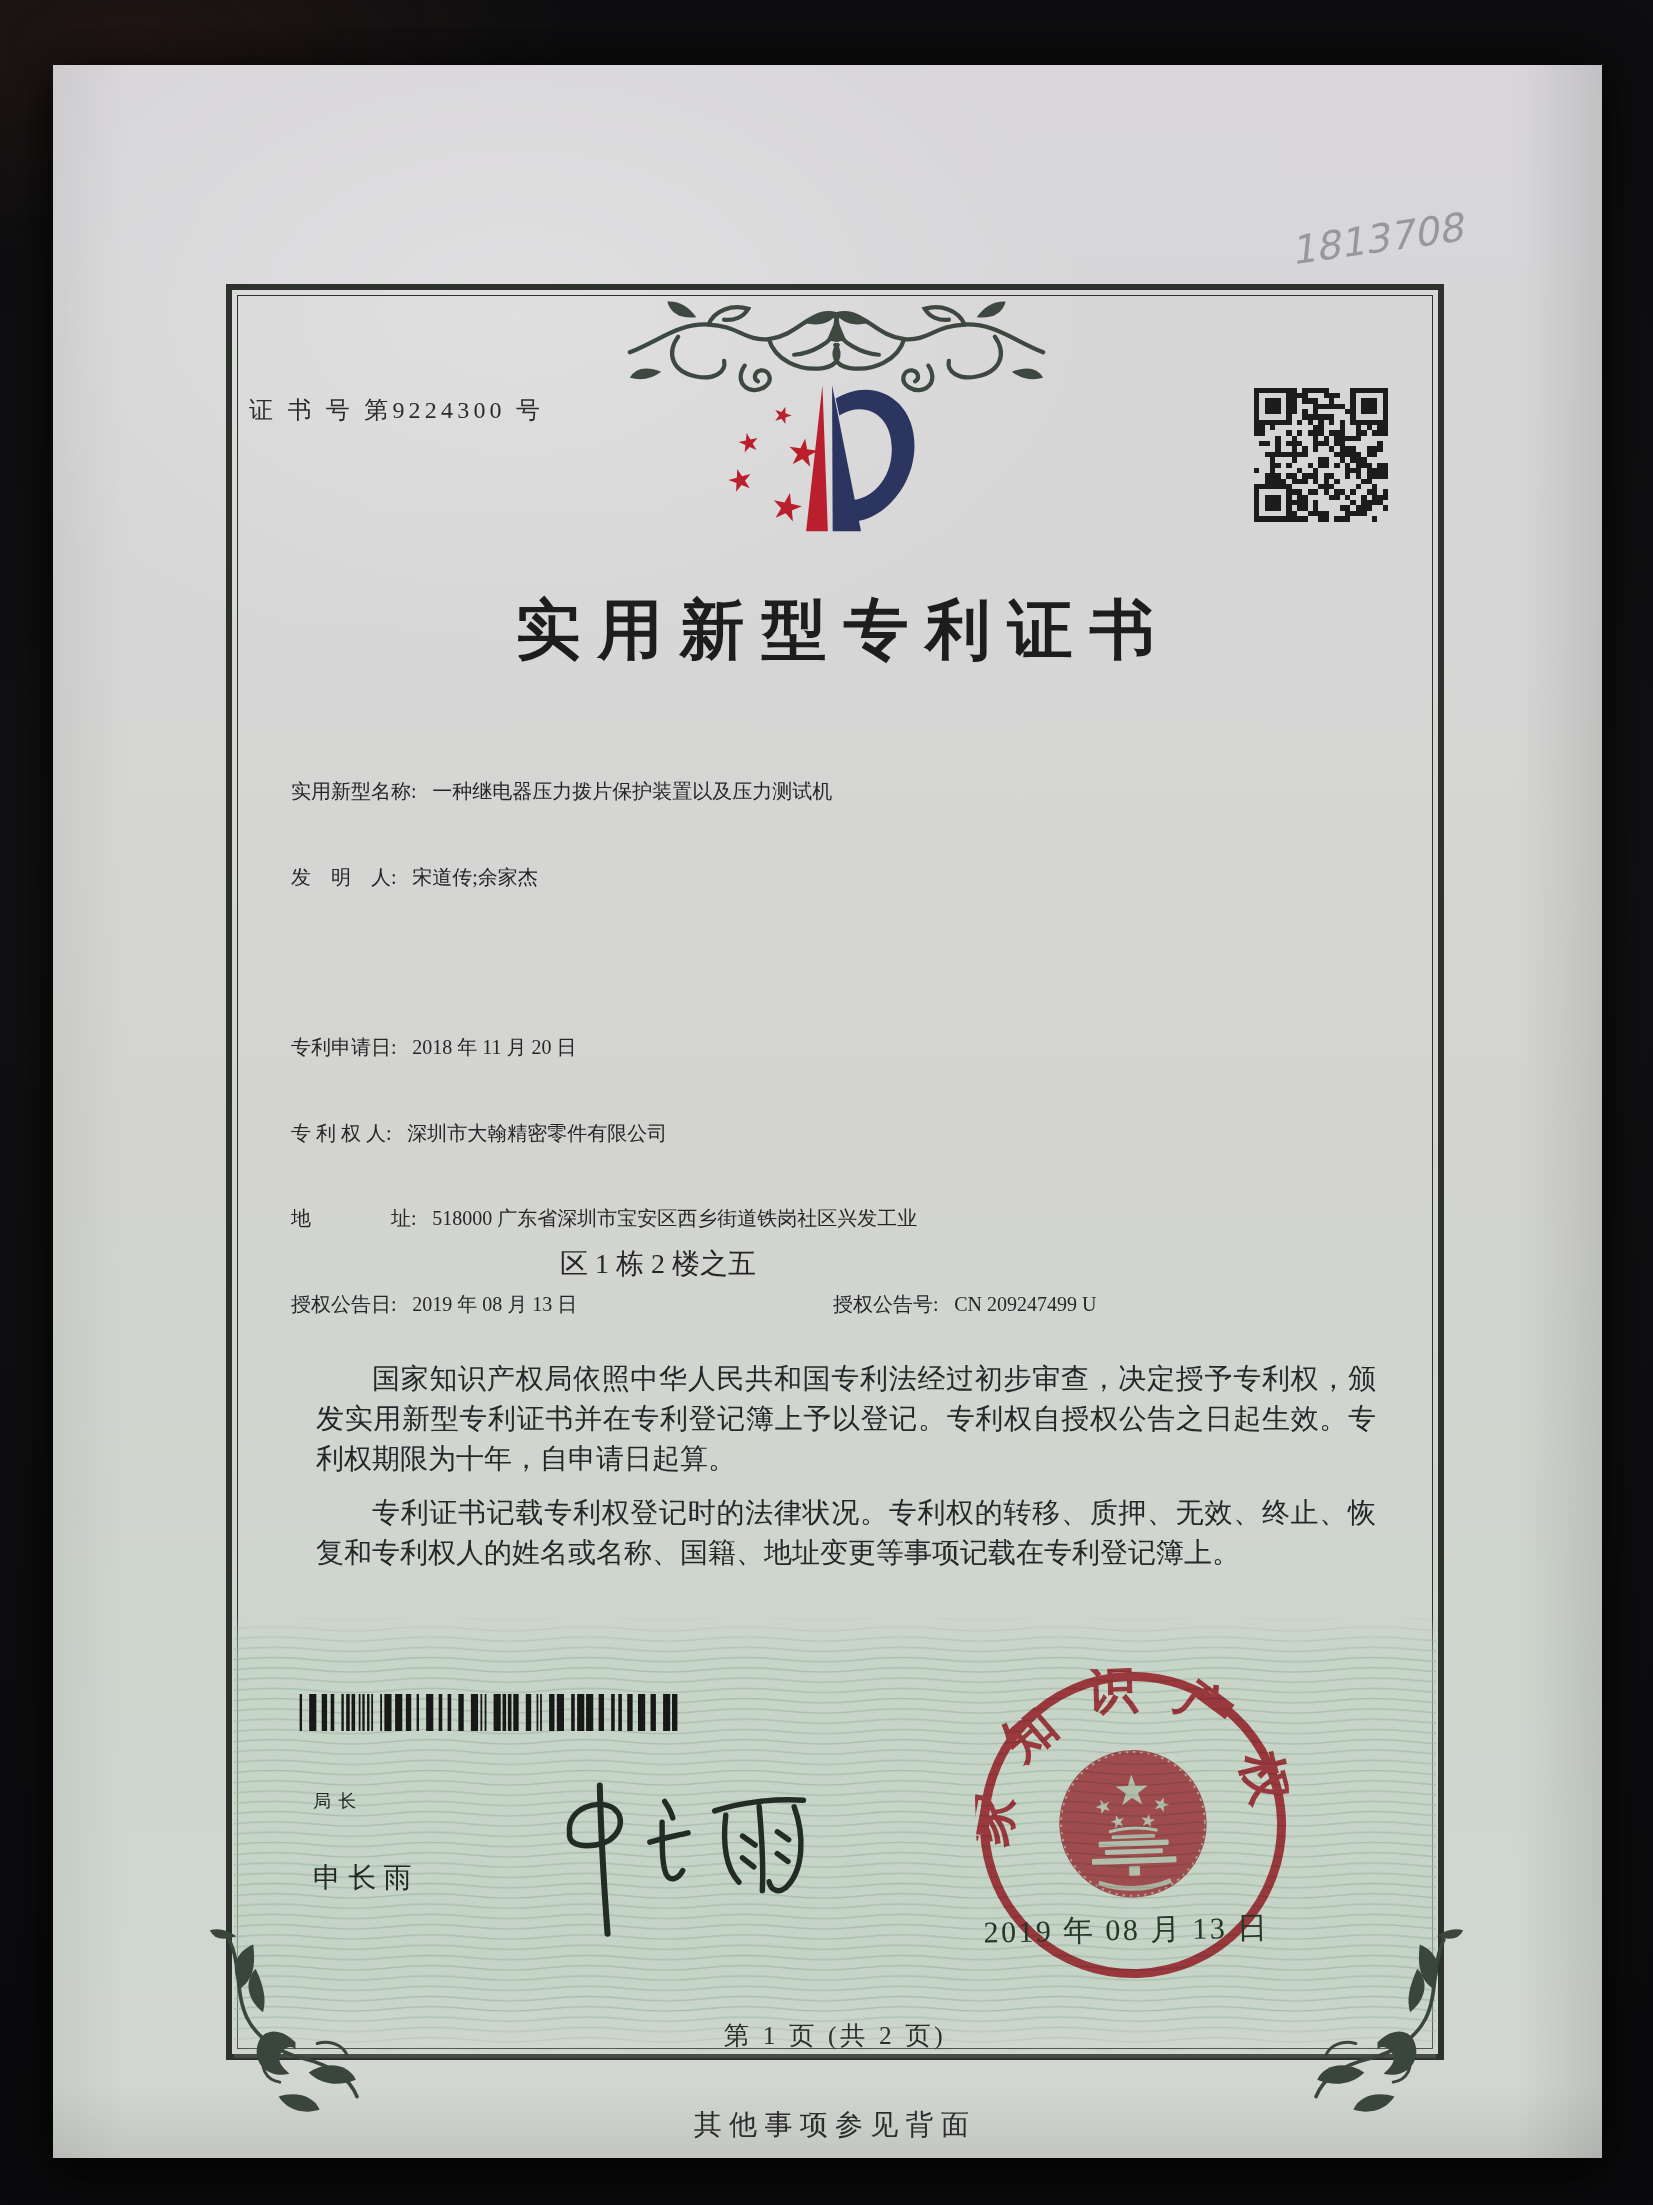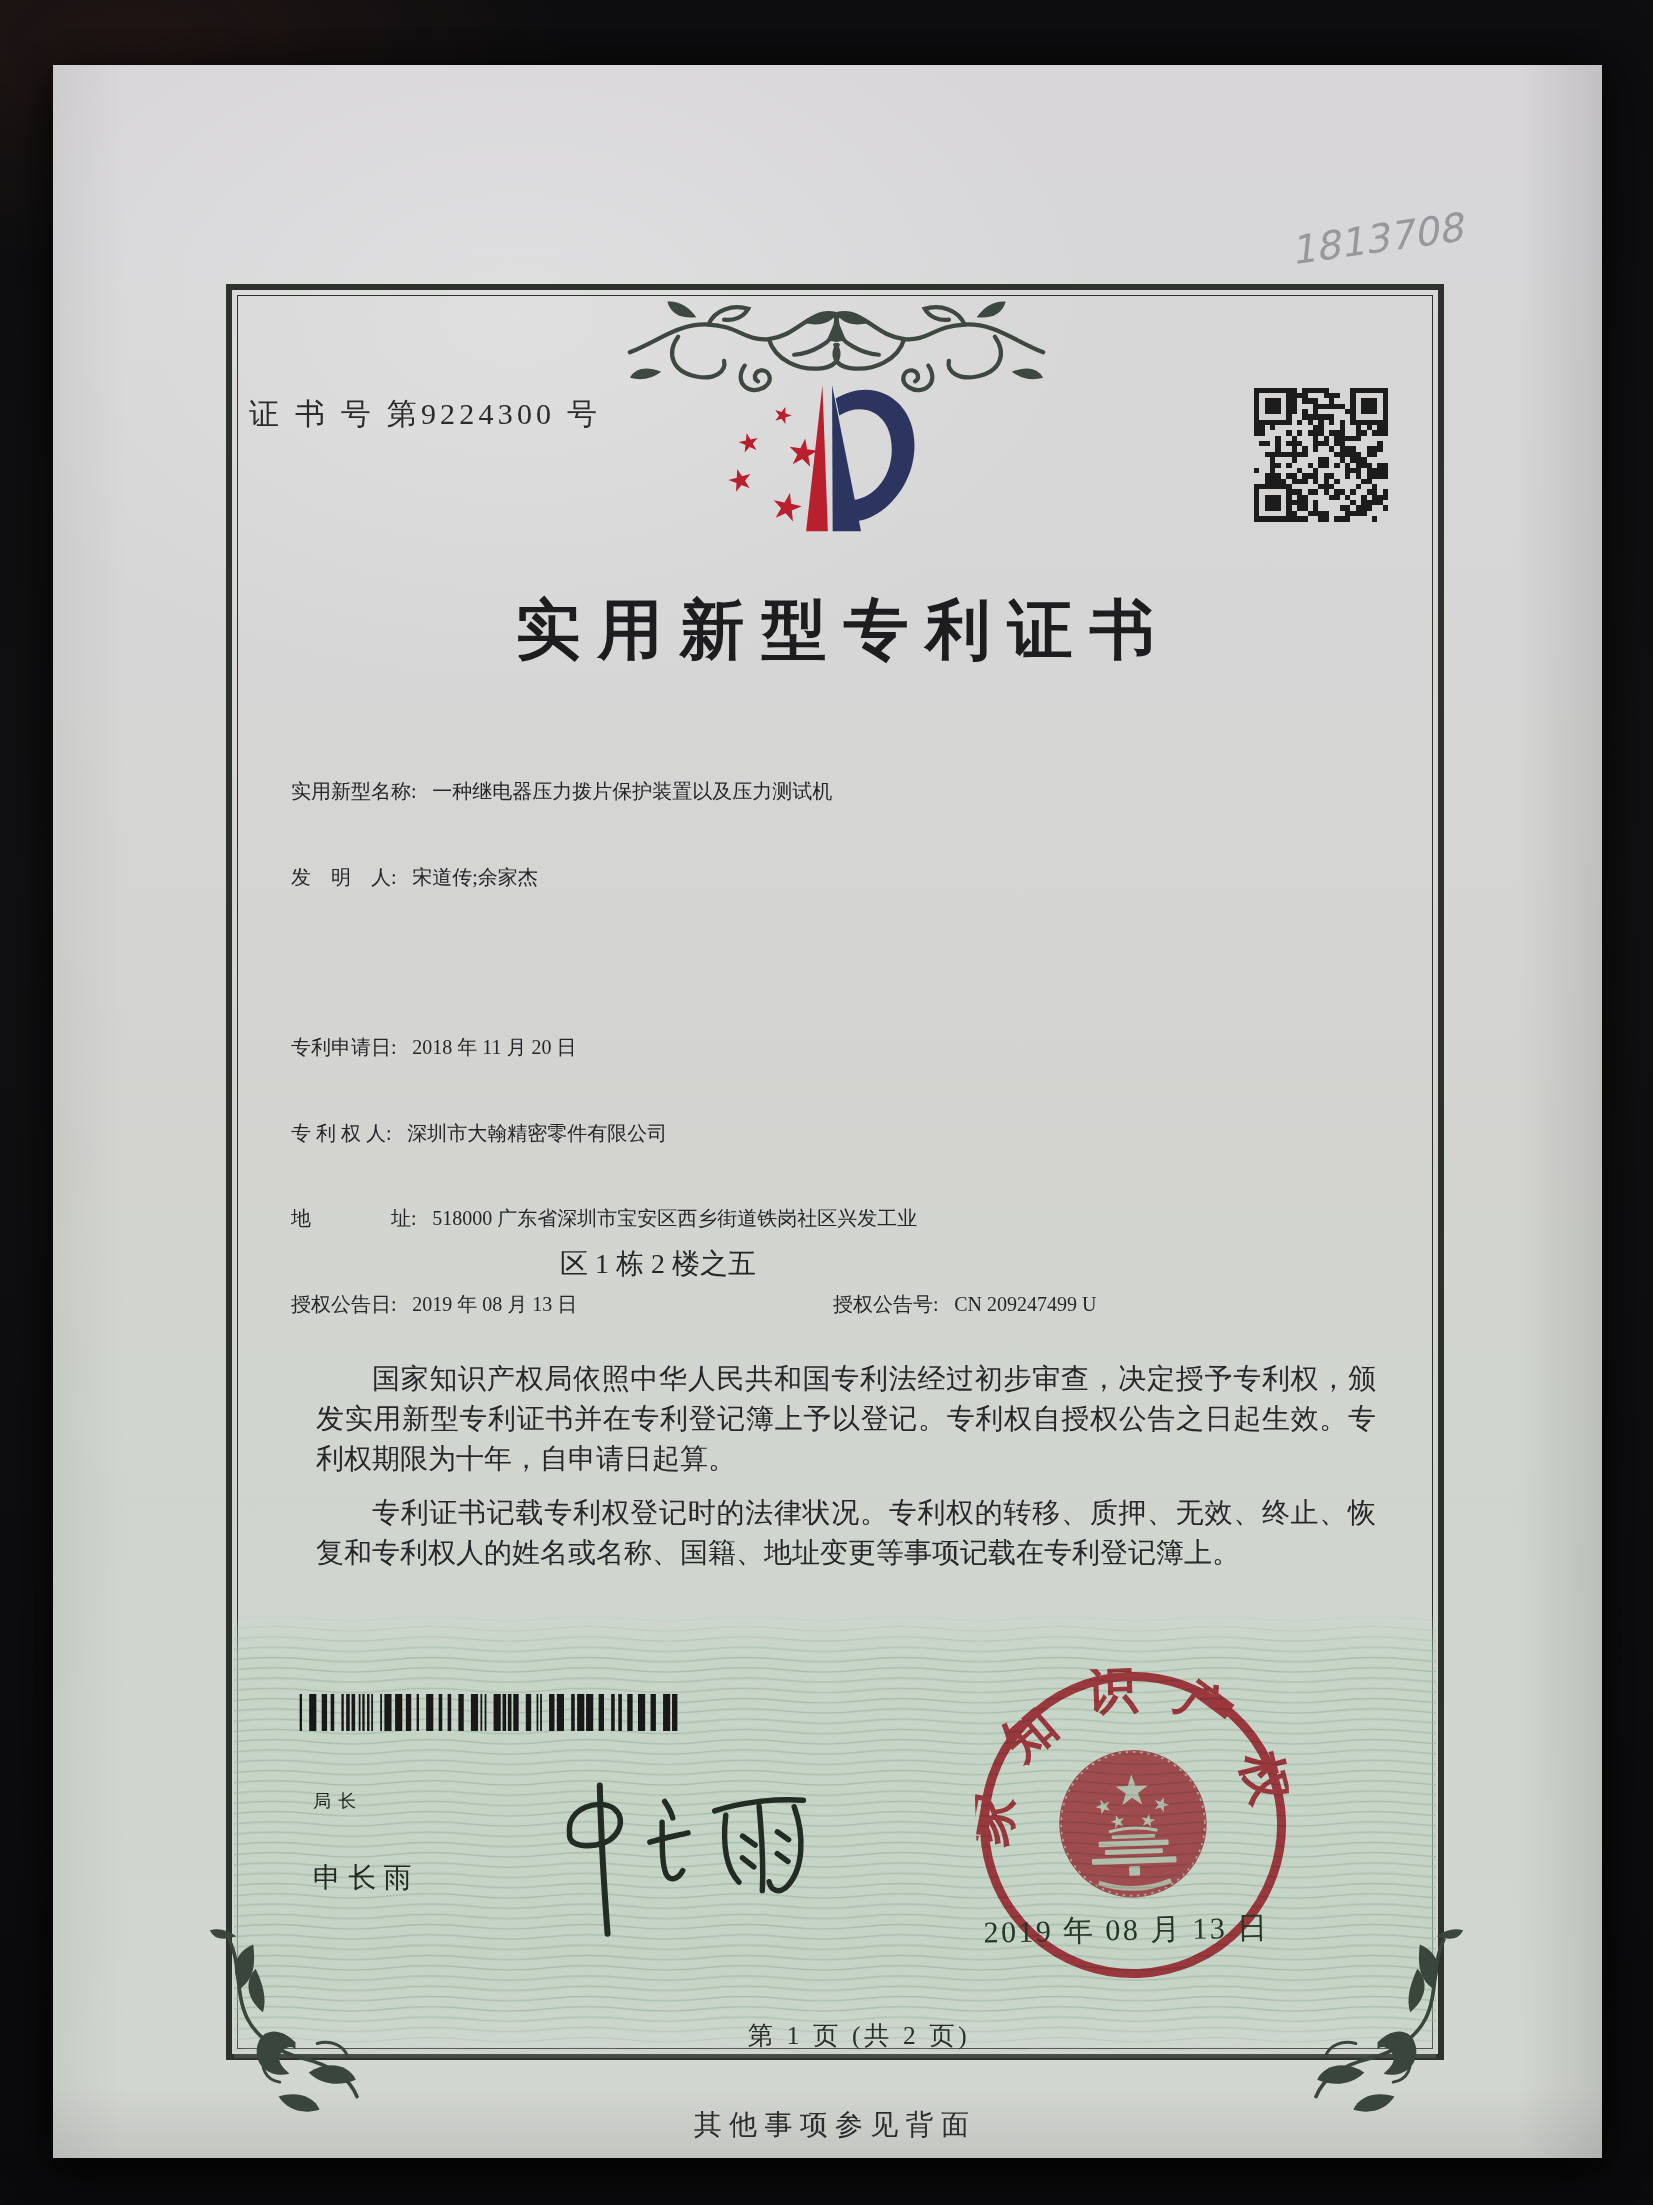--- a/index.html
+++ b/index.html
@@ -35,39 +35,39 @@
   
   .wave-band{
     position:absolute;left:181px;top:1548px;width:1202px;height:445px;
     background:linear-gradient(180deg, rgba(200,216,200,0) 0%, rgba(193,212,195,.55) 10%,
                rgba(190,210,192,.62) 80%, rgba(200,214,200,.15) 100%);
   }
   .wave-band svg{position:absolute;inset:0;
     -webkit-mask-image:linear-gradient(180deg,transparent,black 10%,black 90%,transparent);
     mask-image:linear-gradient(180deg,transparent,black 10%,black 90%,transparent);}
   
-  .cert-no{position:absolute;left:196px;top:329px;font-size:30px;letter-spacing:4.2px;color:#2b2b2e;text-align:right;}
+  .cert-no{position:absolute;left:196px;top:329px;font-size:24px;letter-spacing:4.2px;color:#2b2b2e;text-align:right;}
   .title{
     position:absolute;left:173px;top:521px;width:1218px;text-align:center;
     font-size:65px;font-weight:bold;letter-spacing:17px;text-indent:17px;color:#1d1d1f;
   }
   .row{position:absolute;left:238px;width:1149px;font-size:20px;color:#26262a;white-space:nowrap;}
   .row .lab{display:inline-block;}
   .row .val{margin-left:15.7px;}
   .addr2{position:absolute;left:507px;font-size:28px;color:#26262a;}
   .pair2{position:absolute;left:542px;top:0;}
   .paras{
     position:absolute;left:249px;top:1280px;width:1088px;
     font-size:28px;line-height:40px;color:#27272b;text-align:justify;
   }
   .paras p{margin:14px;text-indent:56px;}
   .sig-title{position:absolute;left:260px;top:1724px;font-size:18px;letter-spacing:7.3px;color:#232823;}
   .sig-name{position:absolute;left:260px;top:1794px;font-size:28px;letter-spacing:7.3px;color:#232823;}
   .page-info{position:absolute;left:173px;top:1954px;width:1218px;text-align:center;
-    font-size:25.4px;letter-spacing:3.6px;color:#2a2e2a;padding-left:24px;}
+    font-size:25.4px;letter-spacing:3.6px;color:#2a2e2a;}
   .footer-note{position:absolute;left:173px;top:2041px;width:1218px;text-align:center;
     font-size:28px;letter-spacing:7.3px;color:#2c2c2e;}
   .handwritten{
     position:absolute;left:1240px;top:151px;font-size:39px;color:#8c8d93;
     font-family:"DejaVu Sans",sans-serif;transform:rotate(-8deg) skewX(-14deg);opacity:.85;
   }
   
   .logo{position:absolute;left:664px;top:313px;width:203px;height:184px;}
   .qr{position:absolute;left:1201px;top:320px;width:134px;height:139px;}
   .barcode{position:absolute;left:243px;top:1629px;width:388px;height:37px;}

